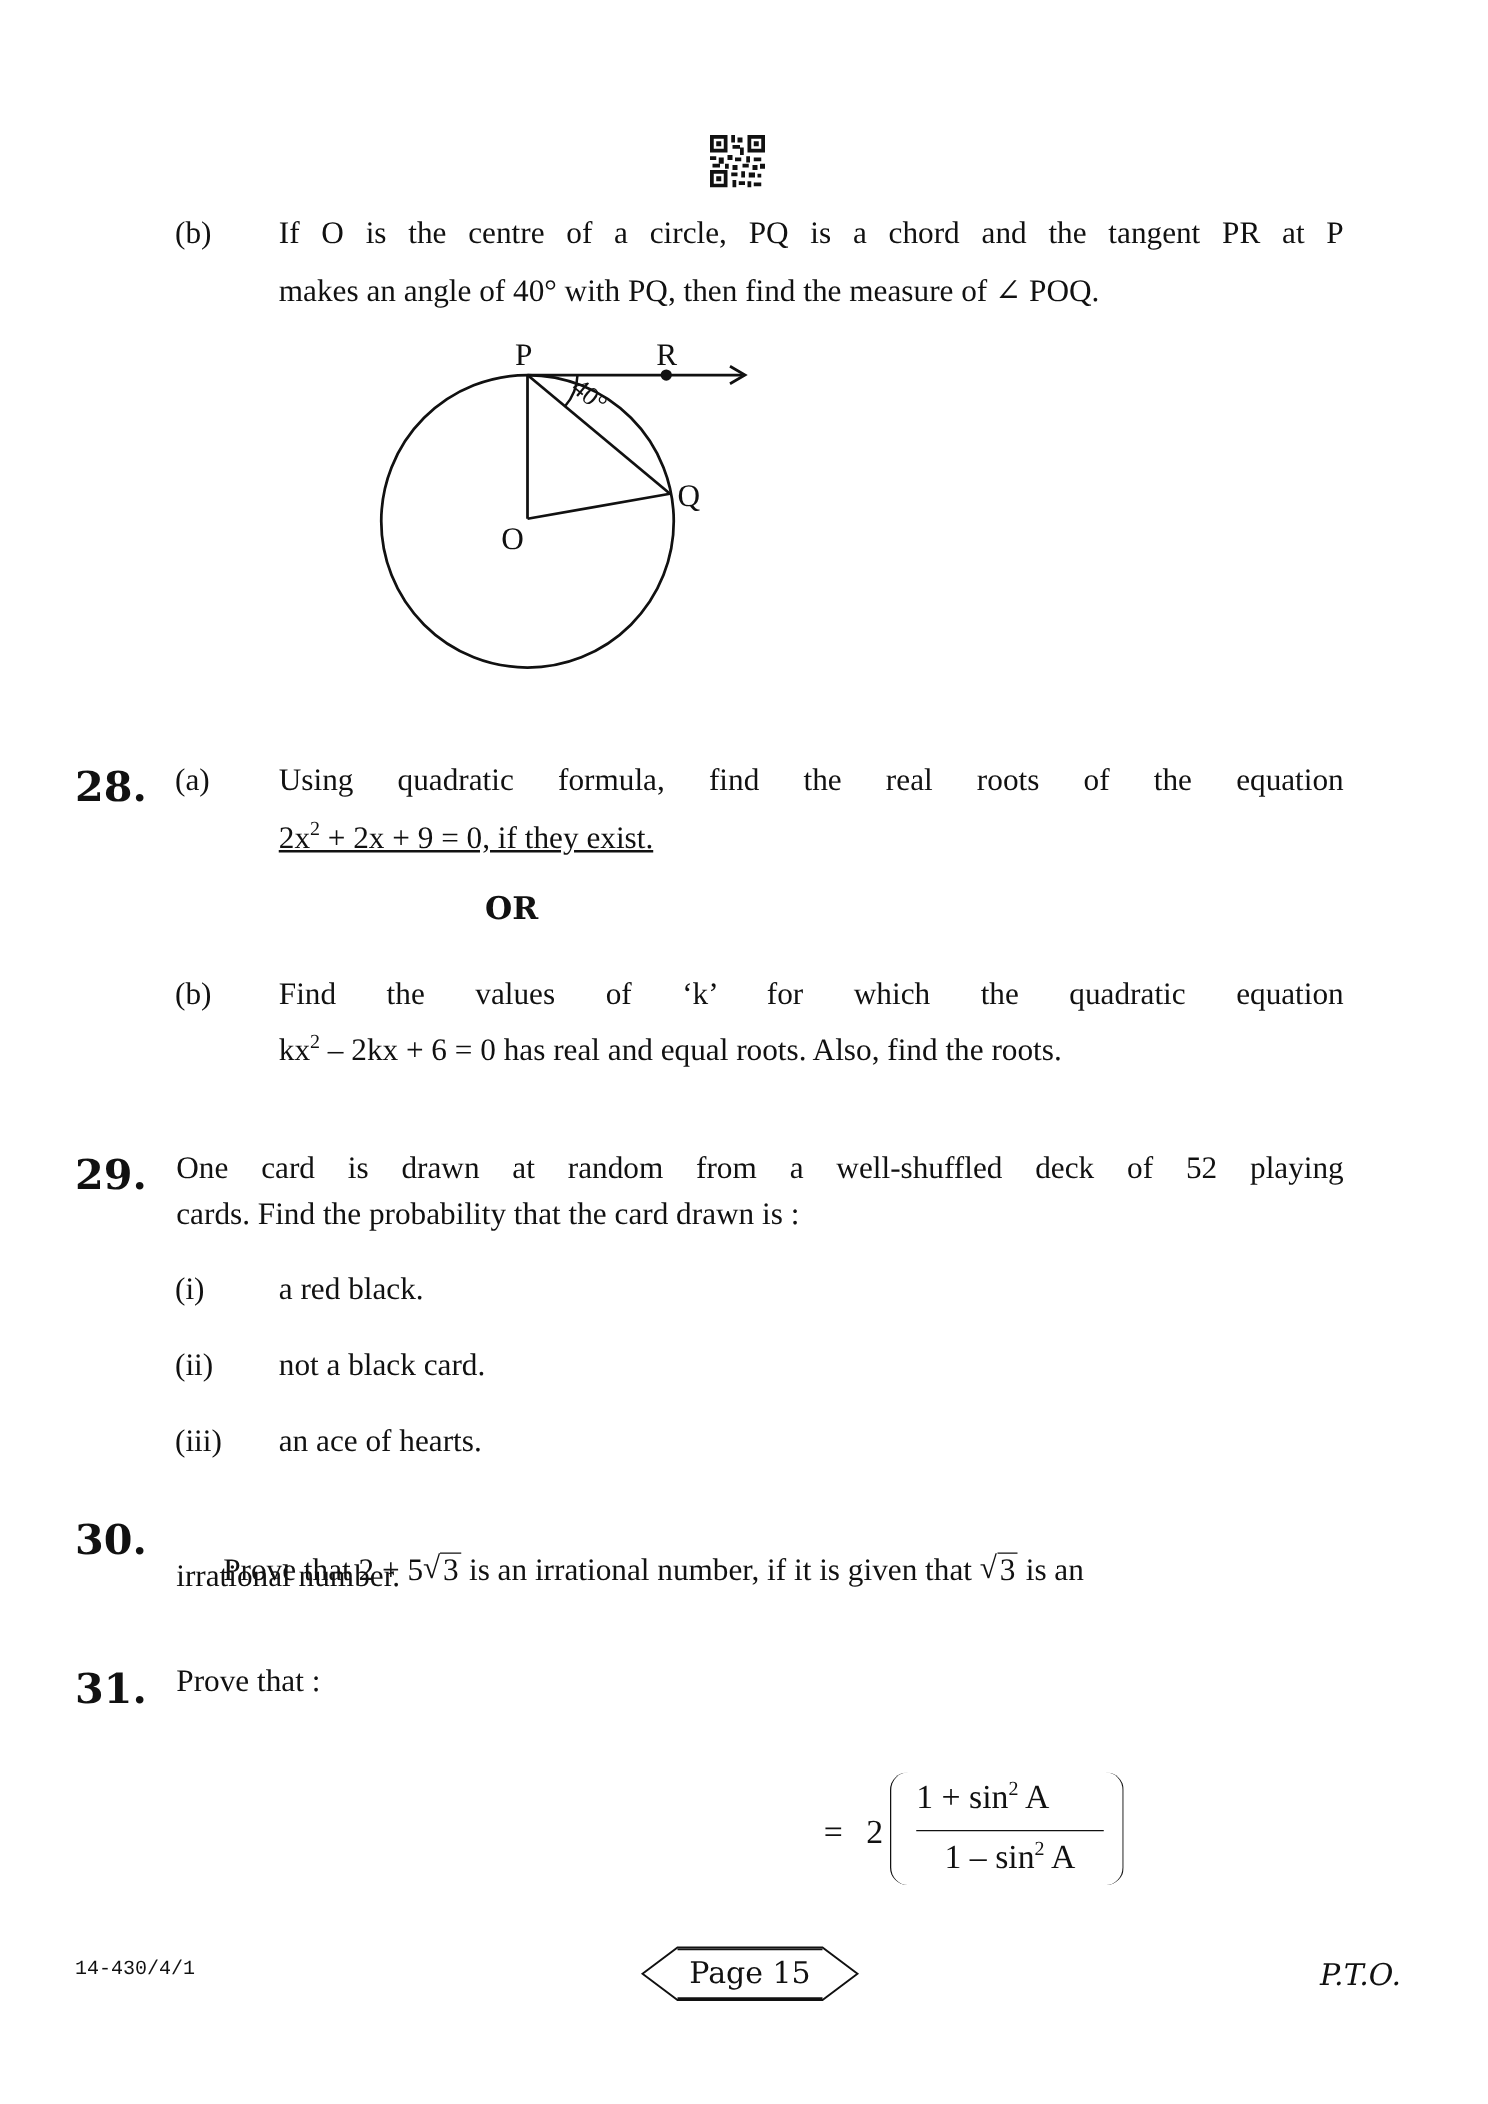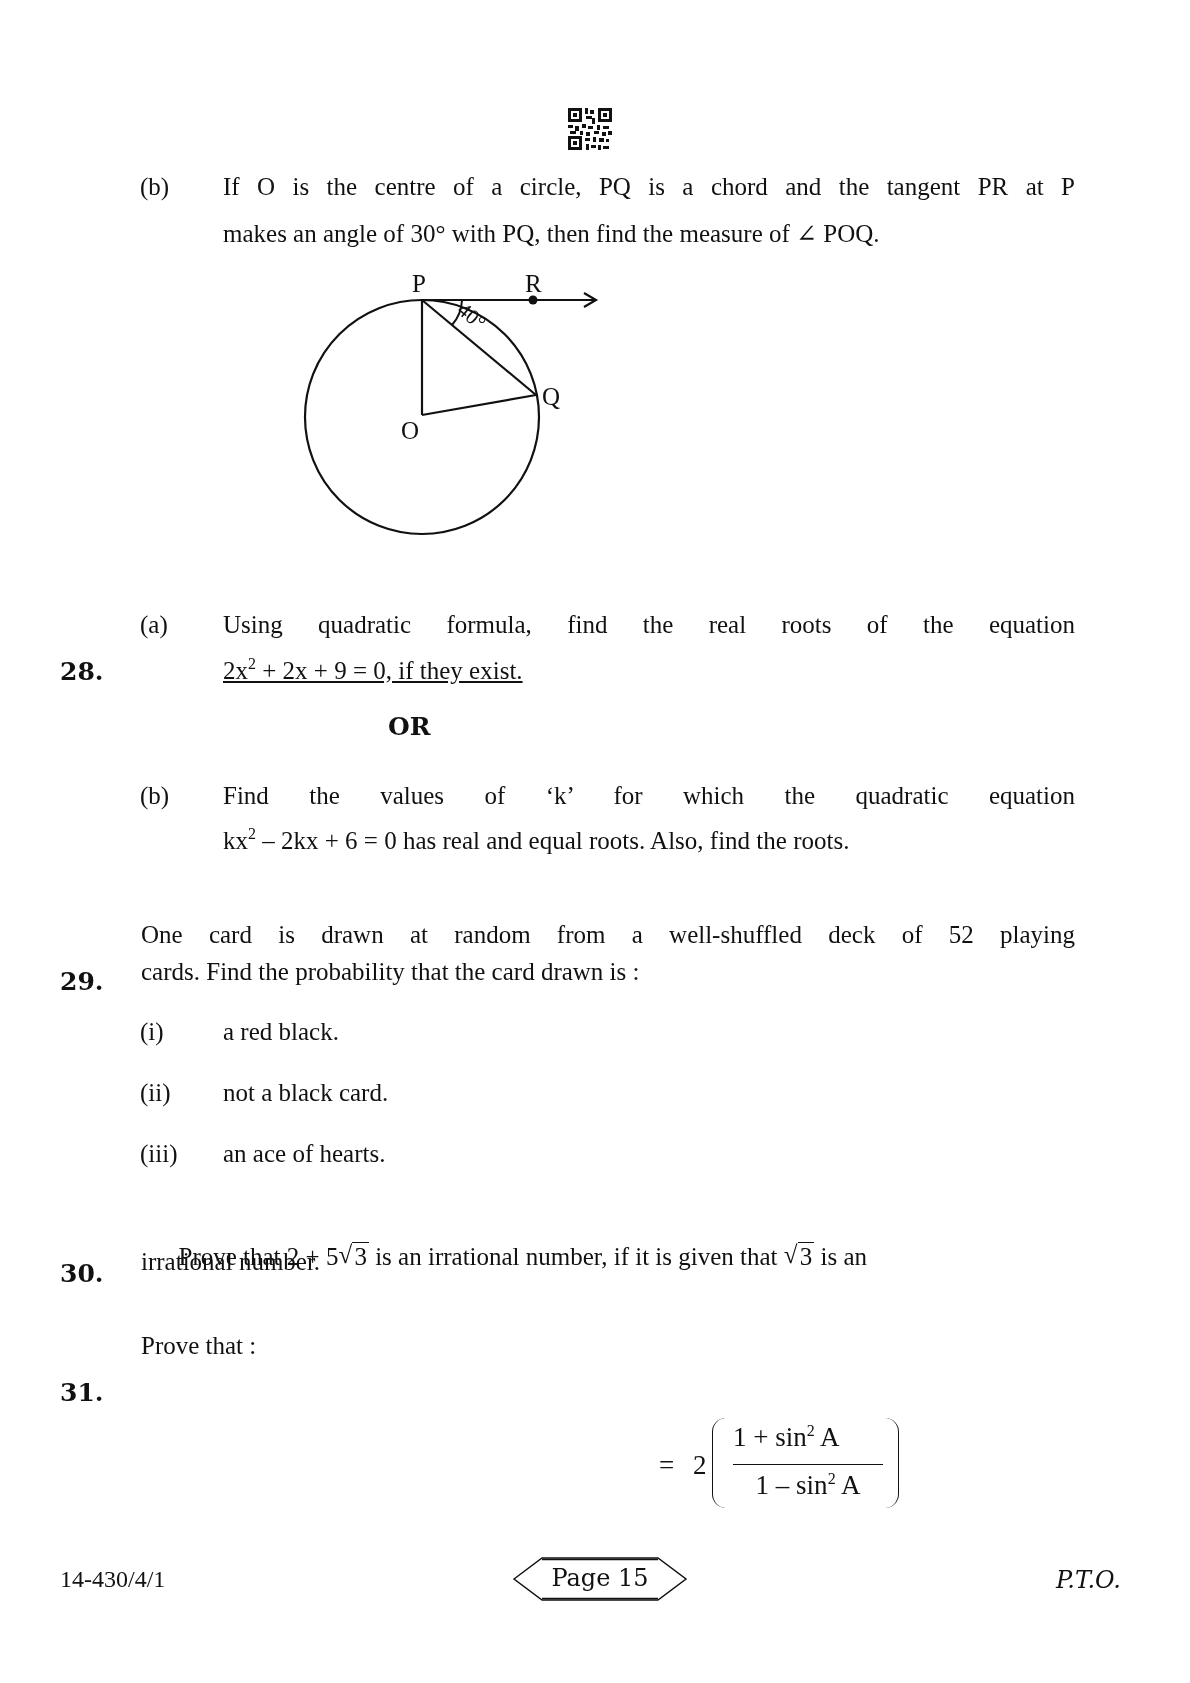--- a/index.html
+++ b/index.html
@@ -17,23 +17,22 @@
     }
     .abs { position: absolute; }
     .txt {
       font-size: 25px;
       line-height: 30px;
       white-space: nowrap;
       font-family: "Liberation Serif", "DejaVu Serif", serif;
     }
     .qno {
       font-weight: bold;
-      font-size: 25px;
+      font-size: 33px;
       font-family: "DejaVu Serif", "Liberation Serif", serif;
-      margin-top: 47px;
     }
     .justify {
       text-align: justify;
       text-align-last: justify;
       white-space: normal;
     }
     sup { font-size: 16px; line-height: 0; vertical-align: 10px; }
     .or-label { font-weight: bold; font-size: 25px; font-family: "DejaVu Serif", "Liberation Serif", serif; }
 
     
@@ -71,21 +70,21 @@
       border: 1.6px solid #111; 
     }
     .f-paren-l { left: 494px; border-right: none; border-top: none; border-bottom: none; border-radius: 14px 0 0 14px; }
     .f-paren-r { left: 848px; left: 852px; border-left: none; border-top: none; border-bottom: none; border-radius: 0 14px 14px 0; }
     .f-frac { position: absolute; left: 512px; top: 0; width: 345px; text-align: center; }
     .f-num { position: absolute; left: 0; top: 4px; width: 150px; text-align: left; white-space: nowrap; }
     .f-bar { position: absolute; left: 0; top: 46px; width: 150px; border-top: 1.6px solid #111; }
     .f-den { position: absolute; left: 0; top: 52px; width: 150px; text-align: center; white-space: nowrap; }
 
     
-    .footer-code { left: 60px; top: 1566px; font-size: 24px; font-family: Liberation Serif, serif; }
+    .footer-code { left: 60px; top: 1566px; font-size: 16px; font-family: Liberation Mono, monospace; }
     .footer-page { left: 512px; top: 1556px; width: 176px; height: 46px; }
     .footer-page svg { position: absolute; left: 0; top: 0; }
     .footer-page span {
       position: absolute; left: 0; top: 8px; width: 176px; text-align: center;
       font-size: 24px; font-family: "DejaVu Serif", serif;
     }
     .footer-pto { left: 1056px; top: 1566px; font-size: 24px; font-style: italic; font-family: "DejaVu Serif", serif; }
   </style>
 </head>
 <body>
@@ -124,21 +123,21 @@
     <rect x="18" y="36" width="3" height="6" fill="#111"></rect>
     <rect x="23" y="37" width="5" height="3" fill="#111"></rect>
     <rect x="30" y="37" width="3" height="5" fill="#111"></rect>
     <rect x="35" y="38" width="6" height="3" fill="#111"></rect>
   </svg>
 </div>
 
 <section>
   <div class="abs txt" style="left:140px; top:172px;">(b)</div>
   <div class="abs txt justify" style="left:223px; top:172px; width:852px;">If O is the centre of a circle, PQ is a chord and the tangent PR at P</div>
-  <div class="abs txt" style="left:223px; top:219px;">makes an angle of 30° with PQ, then find the measure of ∠ POQ.</div>
+  <div class="abs txt" style="left:223px; top:219px;">makes an angle of 40° with PQ, then find the measure of ∠ POQ.</div>
 
   <div class="abs diagram">
     <svg width="330" height="310" viewBox="0 0 330 310">
 
       <circle cx="142" cy="152" r="117" fill="none" stroke="#111" stroke-width="2.2"></circle>
 
       <line x1="142" y1="35" x2="314" y2="35" stroke="#111" stroke-width="2.2"></line>
       <polyline points="304,28 316,35 304,42" fill="none" stroke="#111" stroke-width="2.2"></polyline>
 
       <circle cx="253" cy="35" r="4.5" fill="#111"></circle>

